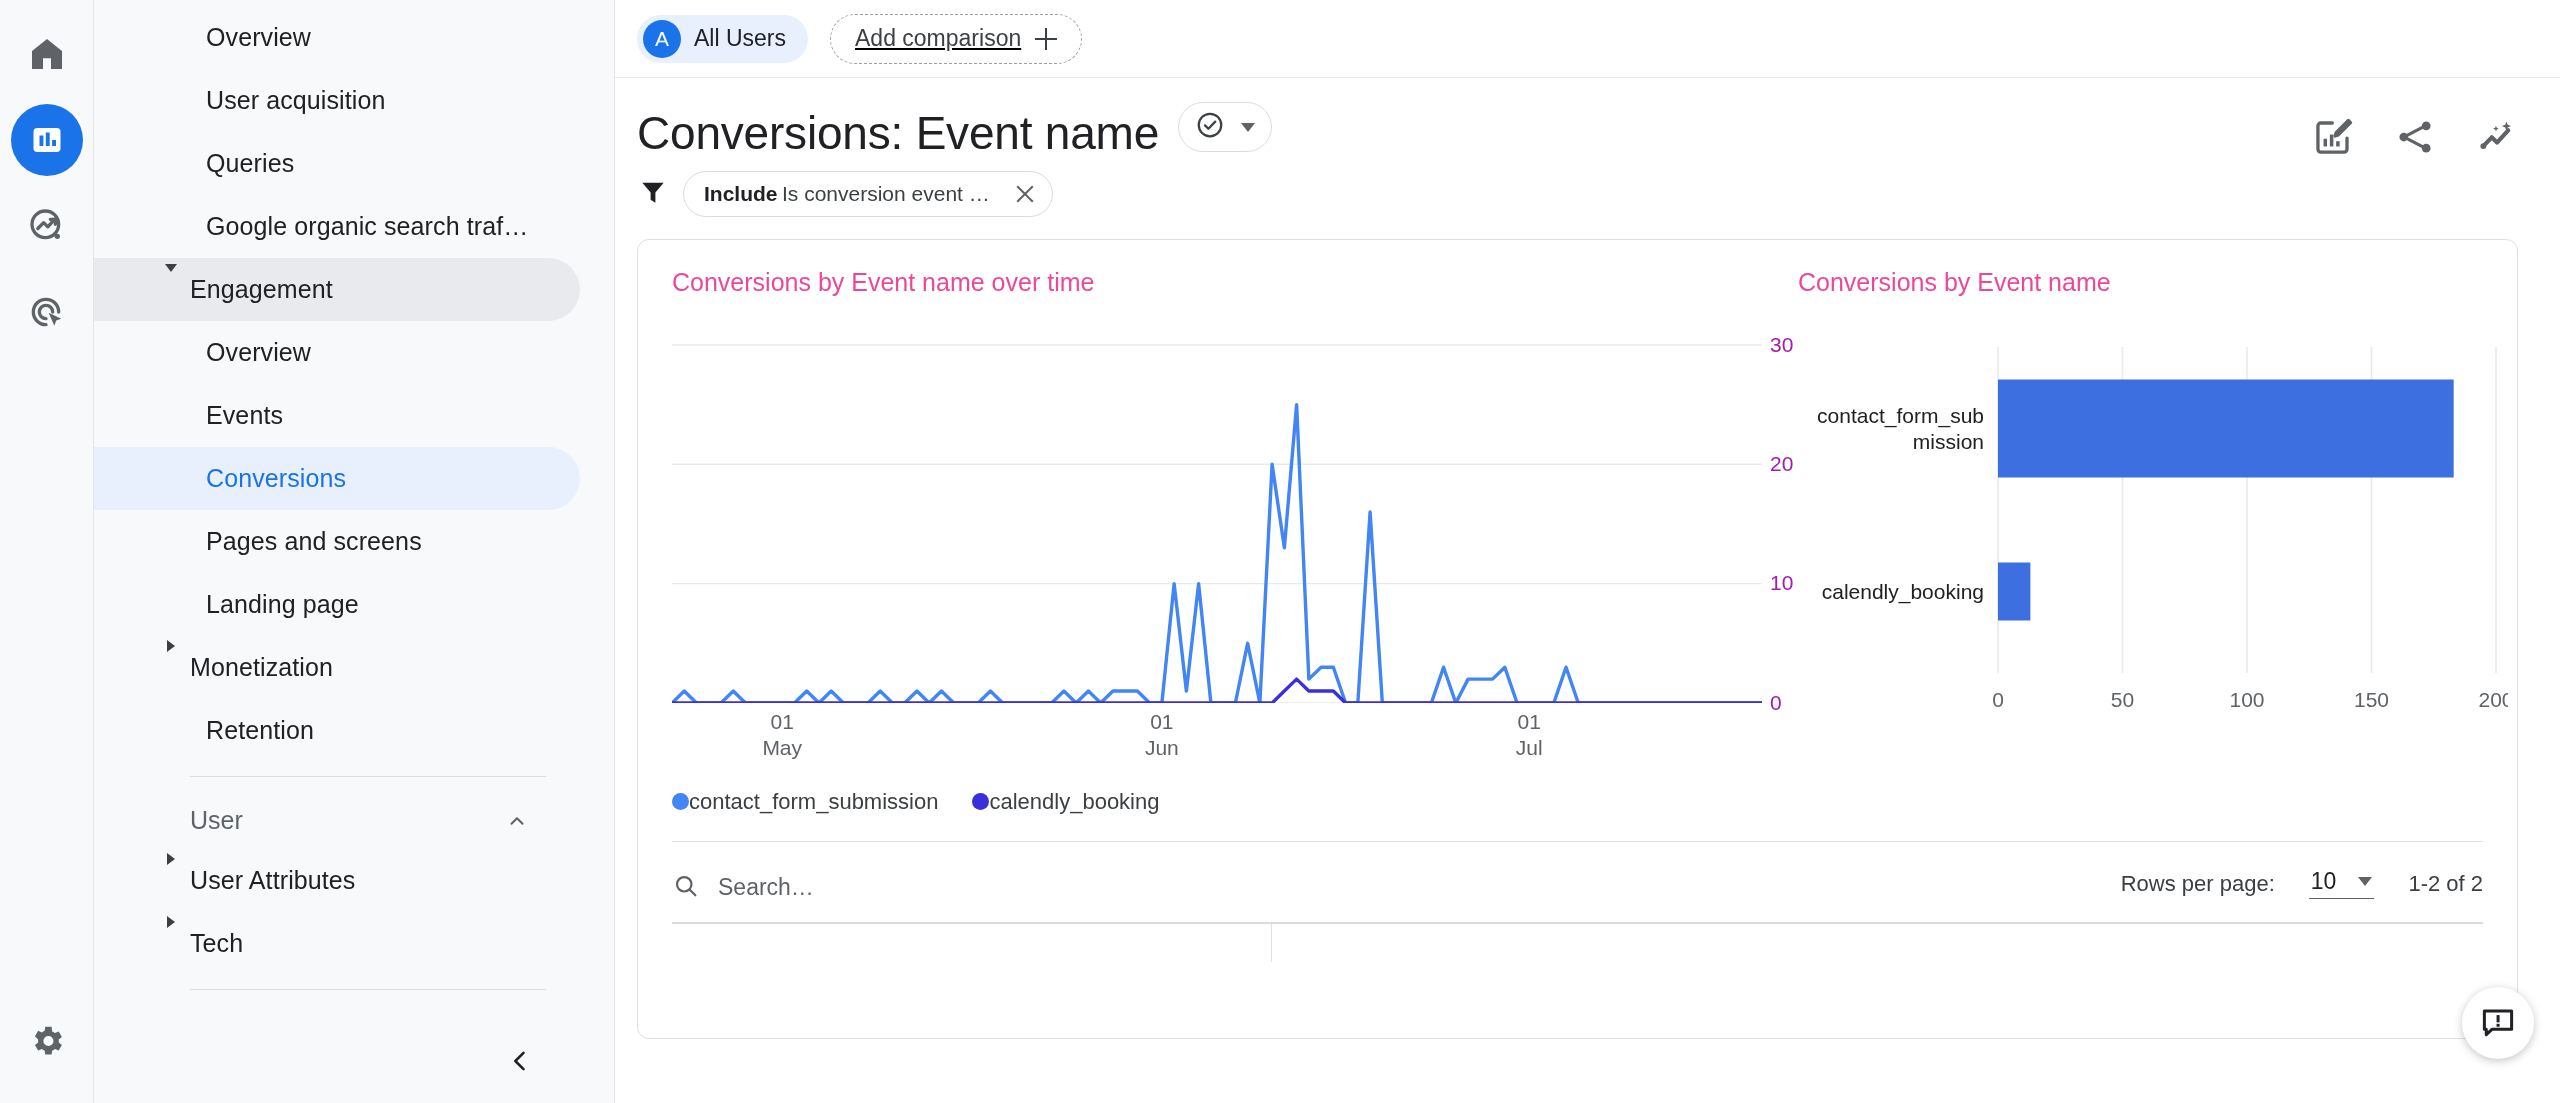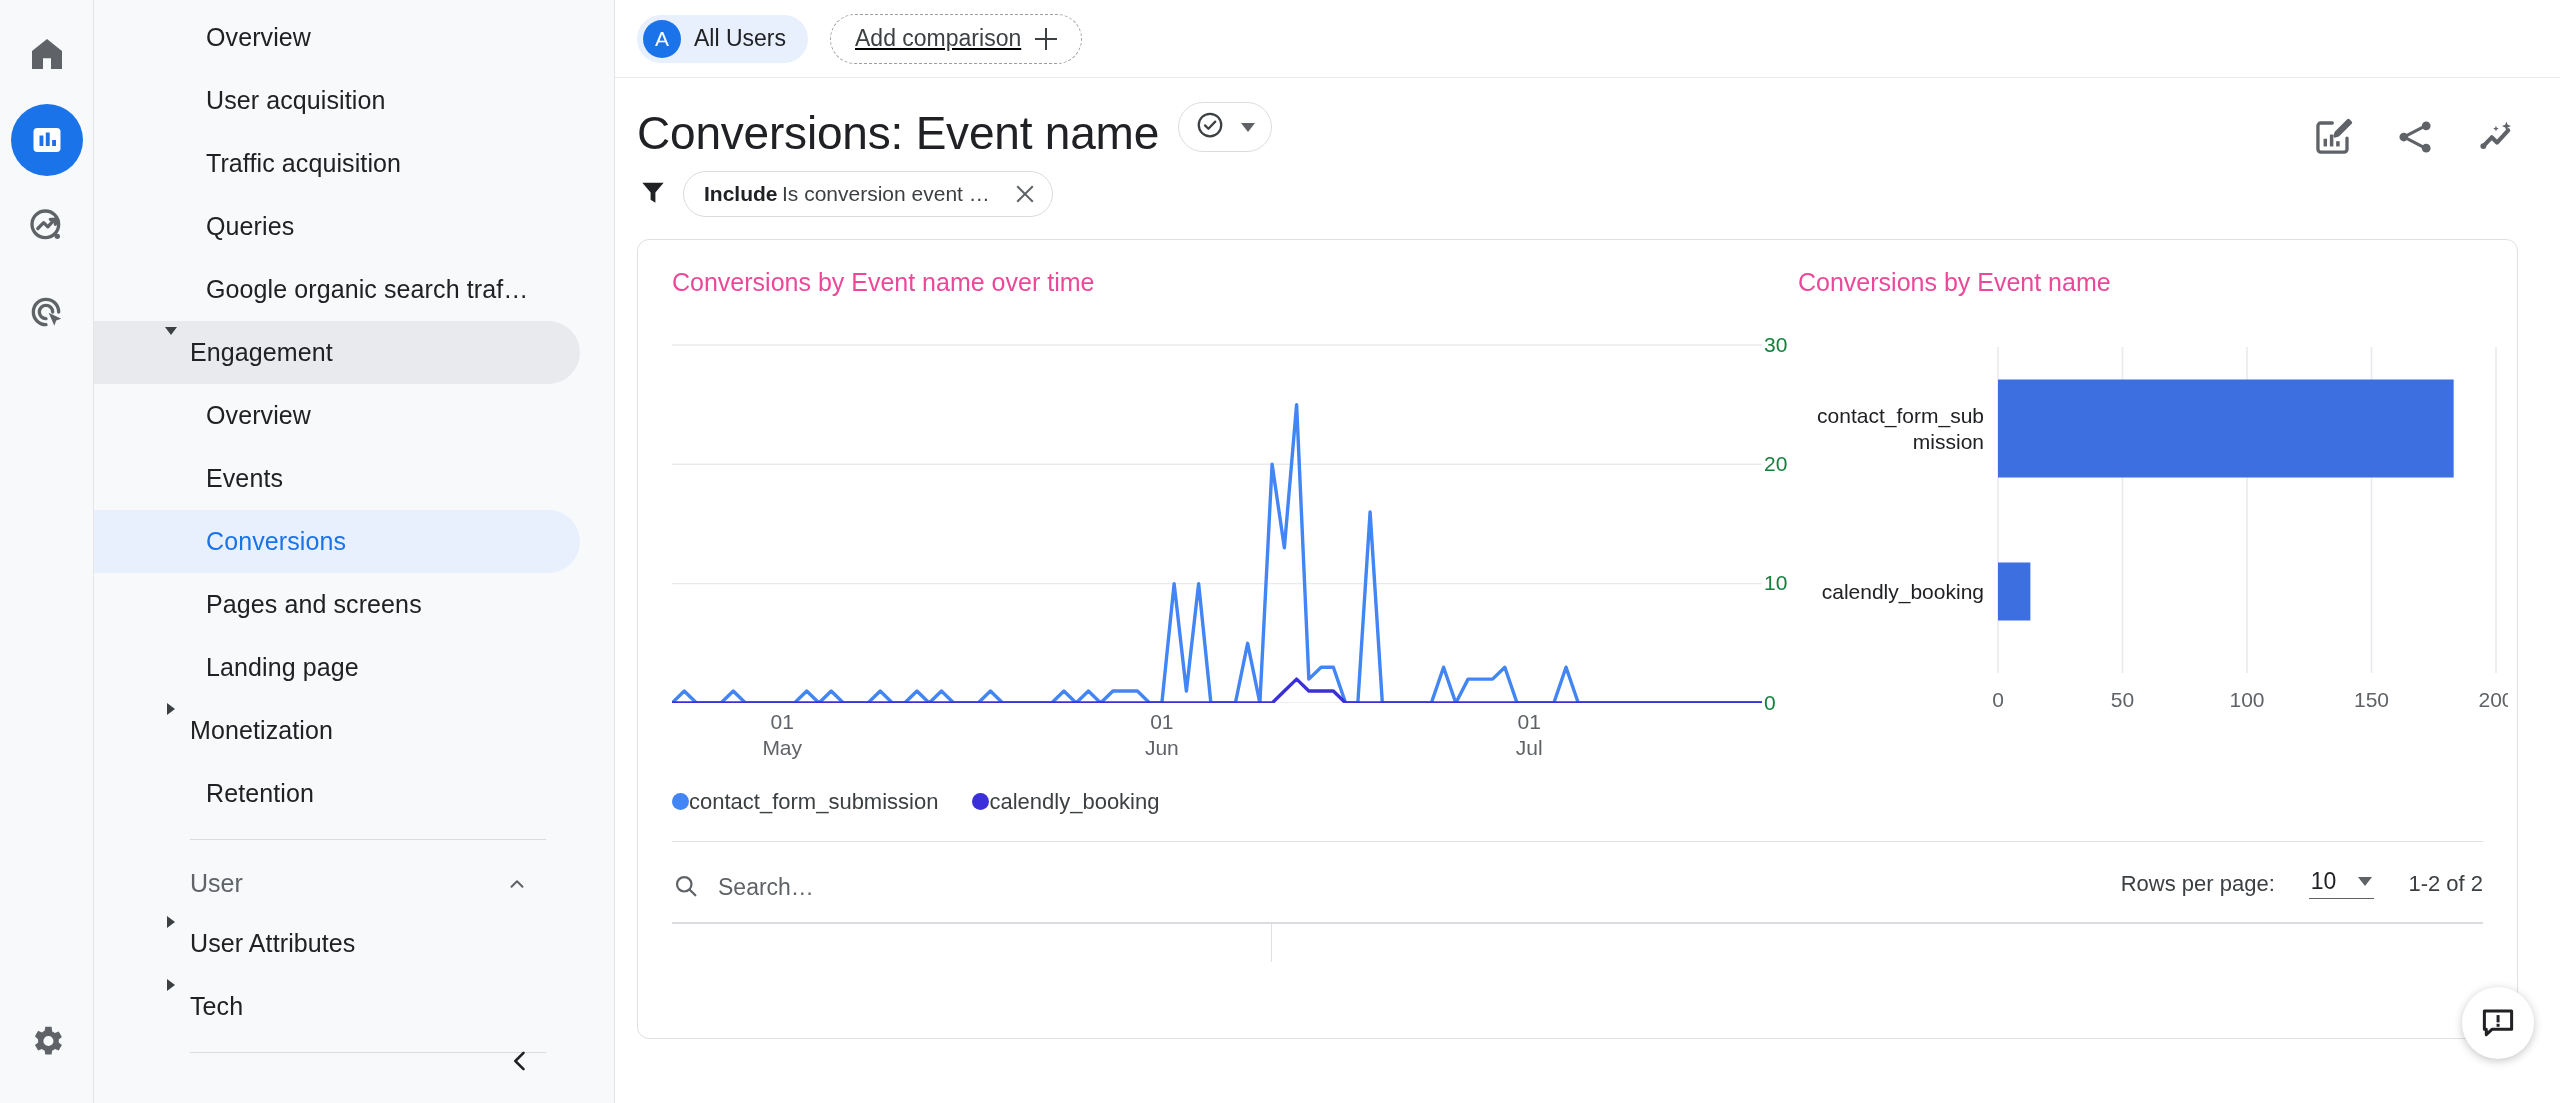--- a/index.html
+++ b/index.html
@@ -157,21 +157,21 @@
   }
   .card-charts { display: flex; padding: 28px 34px 0 34px; }
   .chart-left { width: 1160px; }
   .chart-right { flex: 1; padding-left: 36px; }
   .chart-title { font-size: 25px; color: #ec4899; margin-bottom: 36px; }
 
   .plot { position: relative; }
   .linechart-wrap { position: relative; width: 1090px; height: 370px; }
   .ylabels { position: absolute; right: -60px; top: 0; height: 370px; width: 58px; }
   .ylabels span {
-    position: absolute; font-size: 21px; color: #15803d; left: 0; transform: translateY(-50%);
+    position: absolute; font-size: 21px; color: #a21caf; left: 6px; transform: translateY(-50%);
   }
   .xlabels { position: relative; height: 68px; width: 1090px; }
   .xlabels .xt {
     position: absolute; font-size: 21px; color: #5f6368; text-align: center;
     transform: translateX(-50%); line-height: 1.28; padding-top: 6px;
   }
 
   .legend { display: flex; gap: 34px; align-items: center; padding: 18px 0 0 34px; }
   .legend-item { display: flex; align-items: center; gap: 0; cursor: pointer; }
   .legend-dot { width: 17px; height: 17px; border-radius: 50%; }
@@ -255,25 +255,20 @@
   <div class="nav">
 
     <div class="nav-row">
       <div class="nav-item child">
         <span class="nav-label">Overview</span>
       </div>
     </div>
     <div class="nav-row">
       <div class="nav-item child">
         <span class="nav-label">User acquisition</span>
-      </div>
-    </div>
-    <div class="nav-row">
-      <div class="nav-item child">
-        <span class="nav-label">Traffic acquisition</span>
       </div>
     </div>
     <div class="nav-row">
       <div class="nav-item child">
         <span class="nav-label">Queries</span>
       </div>
     </div>
     <div class="nav-row">
       <div class="nav-item child">
         <span class="nav-label">Google organic search traf…</span>

